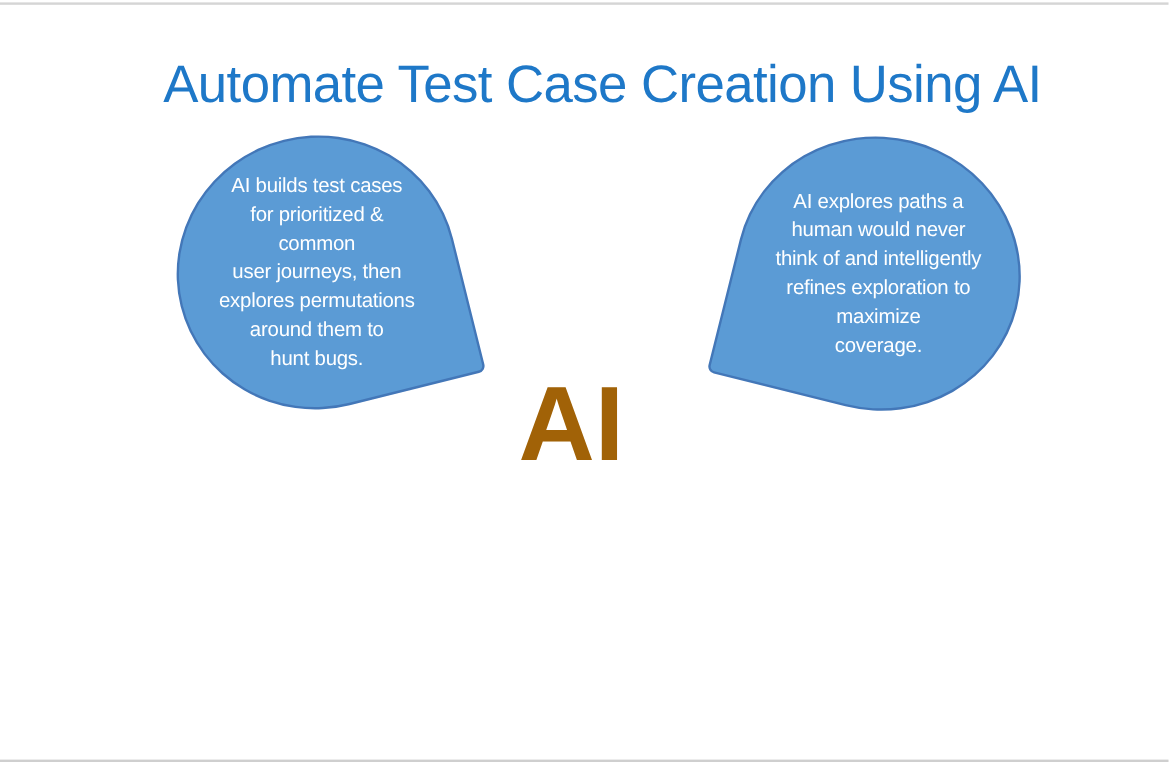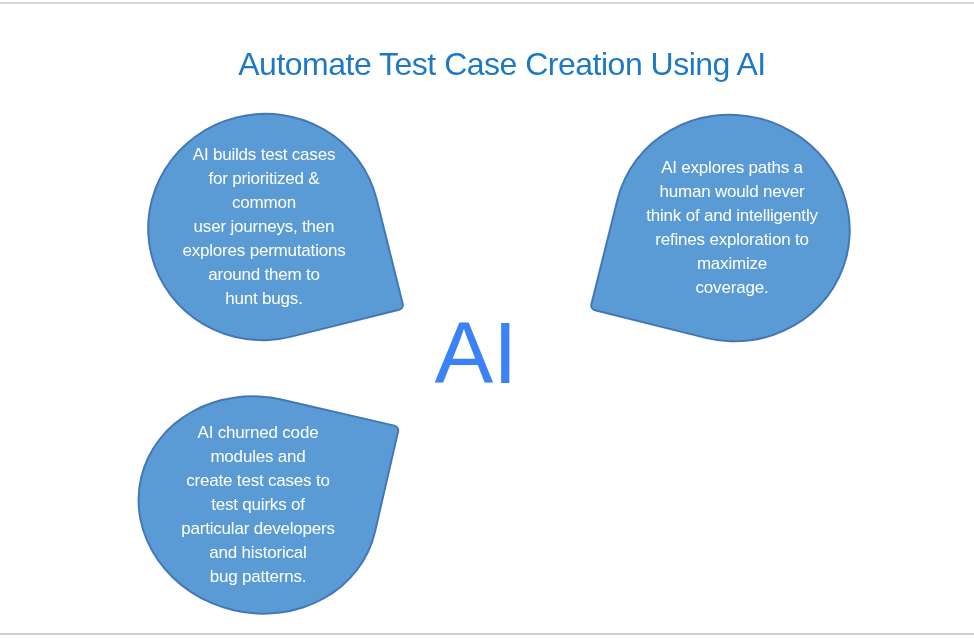--- a/index.html
+++ b/index.html
@@ -20,37 +20,37 @@
   .rule.top { top: 2px; }
   .rule.bottom { top: 633px; background: #cfcfcf; }
 
   .title {
     position: absolute;
     top: 46px;
     left: 30px;
     right: 0;
     margin: 0;
     text-align: center;
-    font-size: 32px;
+    font-size: 44px;
     font-weight: 300;
     letter-spacing: -0.5px;
     color: #1e78c8;
     white-space: nowrap;
   }
 
   .center-ai {
     position: absolute;
     left: 416px;
     top: 309px;
     width: 120px;
     text-align: center;
     font-size: 88px;
-    font-weight: 400;
+    font-weight: 700;
     line-height: 1;
-    color: #3b82f6;
+    color: #a16207;
   }
 
   .bubble { position: absolute; }
   .bubble .shape {
     position: absolute;
     inset: 0;
     background: #5b9bd5;
     border: 2px solid #4377b8;
     box-sizing: border-box;
   }
@@ -103,27 +103,17 @@
     <div class="text">AI explores paths a
 human would never
 think of and intelligently
 refines exploration to
 maximize
 coverage.</div>
   </div>
 
   <div class="center-ai">AI</div>
 
-  <div class="bubble bl">
-    <div class="shape"></div>
-    <div class="text">AI churned code
-modules and
-create test cases to
-test quirks of
-particular developers
-and historical
-bug patterns.</div>
-  </div>
 
 
   <div class="rule bottom"></div>
 
 </div>
 
 </body></html>

